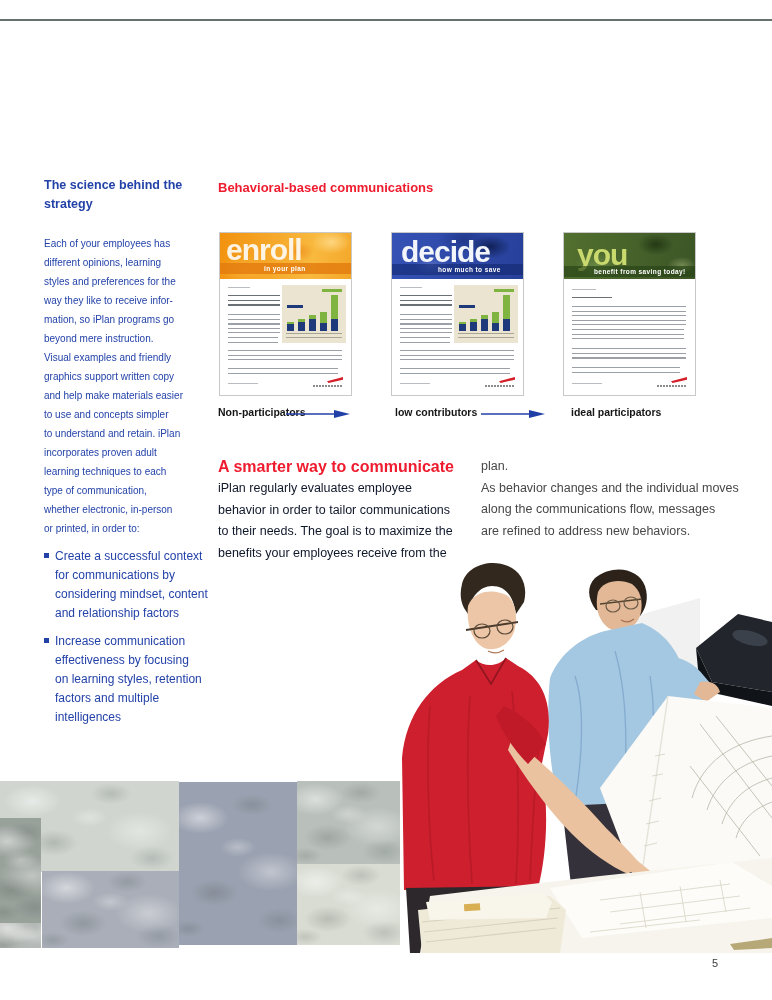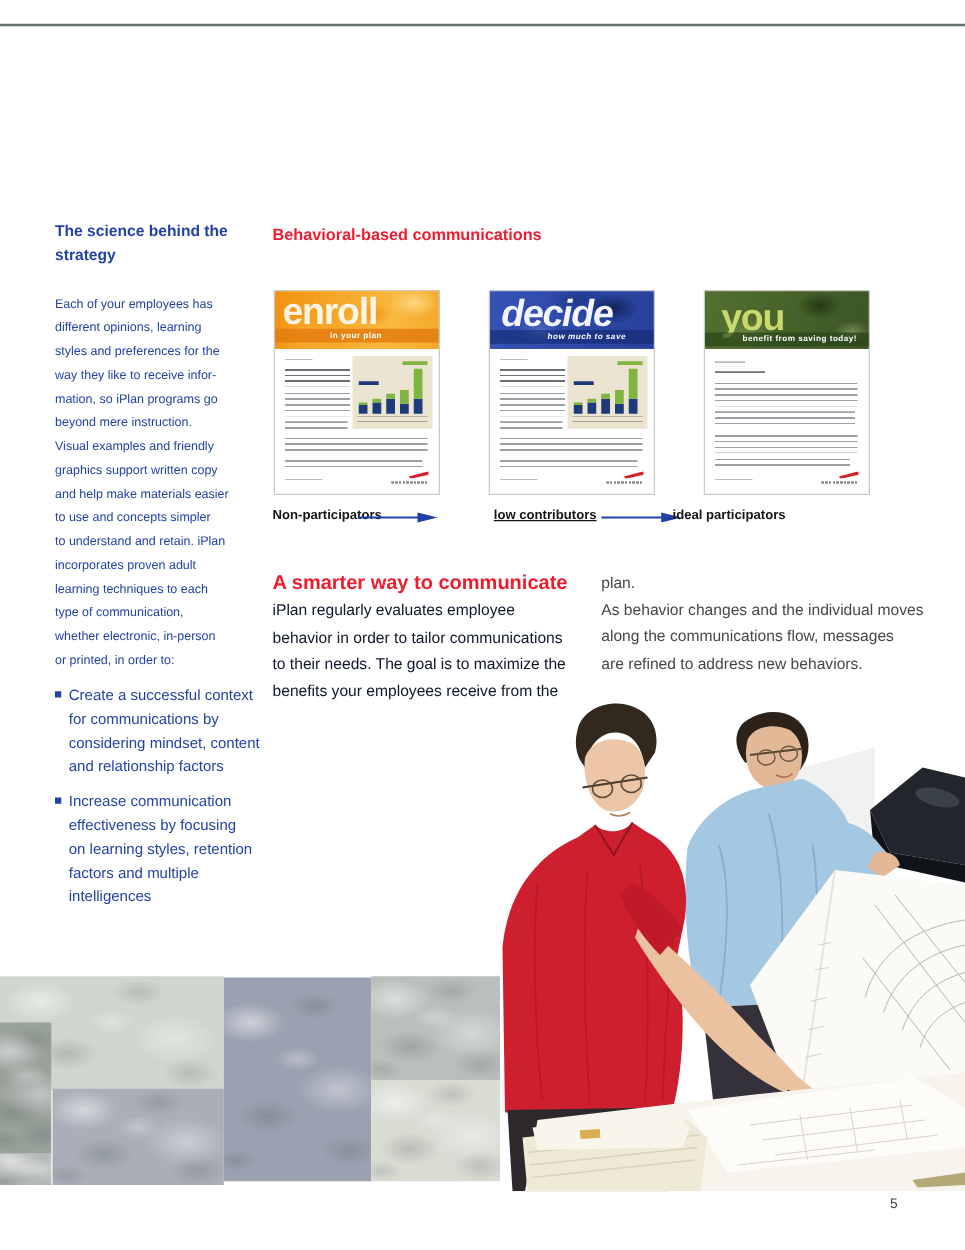--- a/index.html
+++ b/index.html
@@ -17,21 +17,21 @@
   .bullet-text{font-size:12px;line-height:19px;white-space:pre;}
 
   
   .section-heading{position:absolute;left:218px;top:180px;font-size:13px;font-weight:bold;color:#ee1c2e;}
   .smarter-heading{position:absolute;left:218px;top:458px;font-size:16px;font-weight:bold;color:#ee1c2e;}
   .smarter-col1{position:absolute;left:218px;top:478px;font-size:12.5px;line-height:21.6px;color:#0f172a;white-space:pre;}
   .smarter-col2{position:absolute;left:481px;top:456px;font-size:12.5px;line-height:21.6px;color:#474747;white-space:pre;}
 
   
   .thumb{position:absolute;top:232px;width:133px;height:164px;background:#fff;border:1px solid #c9c9c9;box-sizing:border-box;overflow:hidden;}
-  .thumb.t0{left:219px;} .thumb.t1{left:391px;font-style:italic;} .thumb.t2{left:563px;}
+  .thumb.t0{left:219px;} .thumb.t1{left:391px;} .thumb.t2{left:563px;}
   .thumb-header{position:absolute;left:0;top:0;right:0;height:46px;}
   .h-enroll{background-color:#f6a11d;background-image:
     radial-gradient(ellipse 30px 18px at 85% 20%, rgba(255,220,140,.85), transparent 65%),
     radial-gradient(ellipse 40px 22px at 20% 80%, rgba(250,180,60,.7), transparent 65%),
     radial-gradient(ellipse 26px 16px at 60% 40%, rgba(235,130,20,.6), transparent 60%),
     linear-gradient(100deg,#f2920f,#f8b93f 70%,#f4a728);}
   .h-decide{background-color:#2d4cb0;background-image:
     radial-gradient(ellipse 34px 20px at 75% 30%, rgba(10,25,70,.8), transparent 60%),
     radial-gradient(ellipse 28px 16px at 30% 70%, rgba(95,120,205,.7), transparent 60%),
     radial-gradient(ellipse 40px 22px at 55% 15%, rgba(25,45,120,.6), transparent 65%),
@@ -63,21 +63,21 @@
   .mc-caption{position:absolute;left:4px;top:48px;width:56px;height:7px;
     background-image:repeating-linear-gradient(to bottom,#a9a596 0 1px,transparent 1px 3.5px);}
 
   .logo-swoosh{position:absolute;right:8px;top:144px;width:16px;height:6px;background:#d42028;
     clip-path:polygon(0 70%,100% 0,100% 45%,10% 100%);}
   .logo-line{position:absolute;right:8px;top:152px;width:30px;height:2px;
     background-image:repeating-linear-gradient(to right,#8a8a8a 0 2px,transparent 2px 3px);}
 
   
   .stage-label{position:absolute;top:406px;font-size:10.5px;font-weight:bold;color:#151515;}
-  .sl0{left:218px;} .sl1{left:395px;text-decoration:underline;} .sl2{left:538px;text-align:center;}
+  .sl0{left:218px;} .sl1{left:395px;} .sl2{left:571px;text-align:center;}
   .flow-arrow{position:absolute;top:409px;}
   .fa0{left:286px;} .fa1{left:481px;}
 
   
   .photo{position:absolute;left:400px;top:556px;width:372px;height:397px;}
 
   
   .camo{position:absolute;
     background-image:
     radial-gradient(ellipse 46px 26px at 18% 22%, rgba(255,255,255,.5), transparent 62%),

